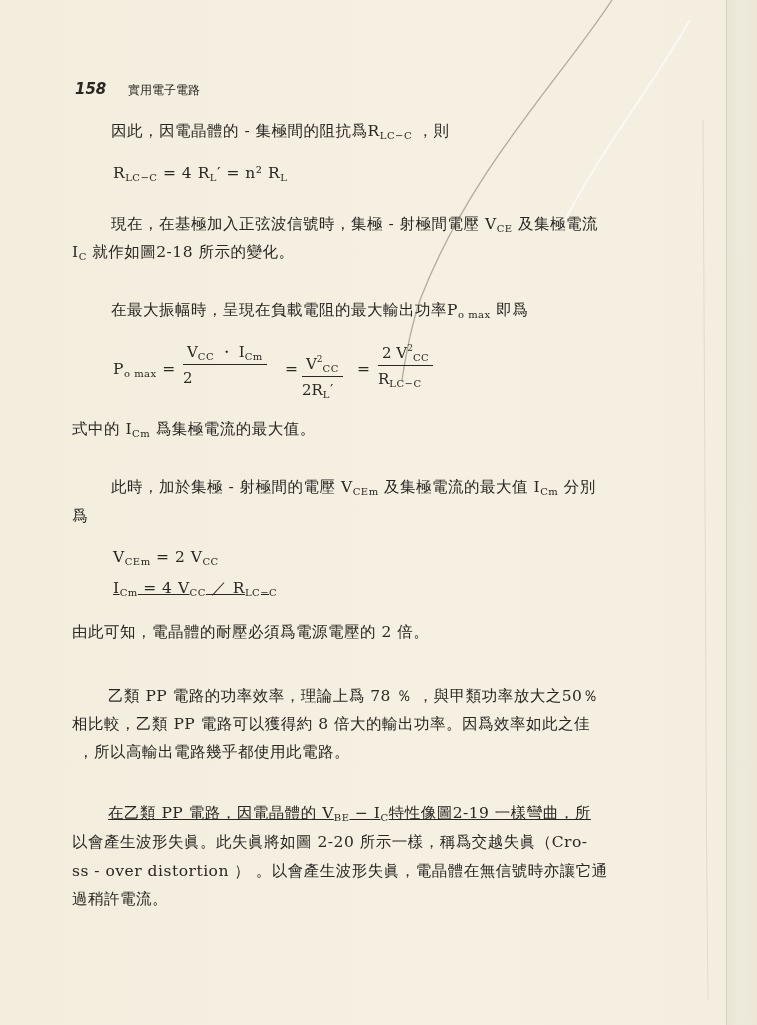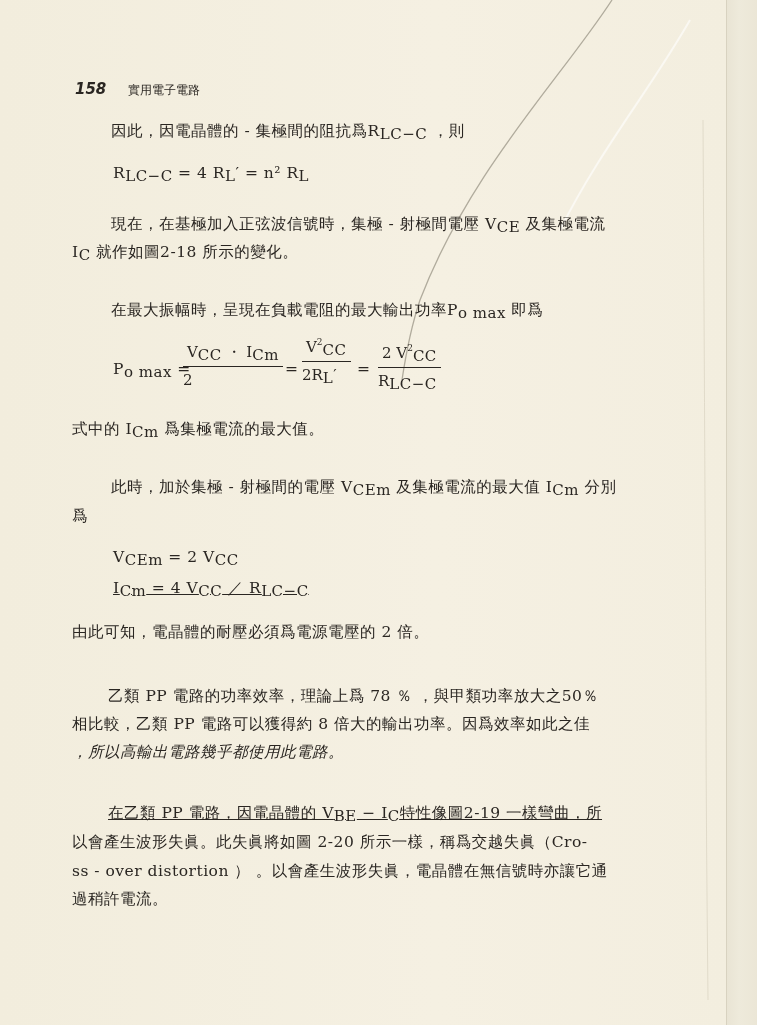--- a/index.html
+++ b/index.html
@@ -15,21 +15,21 @@
   }
   .next-edge {
     position:absolute; left:726px; top:0; width:31px; height:1025px;
     background:linear-gradient(90deg,#e9e4d4 0%,#eeeadb 40%,#ebe6d6 100%);
     border-left:1px solid #d8d2c0;
   }
   .fold-line {
     position:absolute; left:0; top:0; width:757px; height:1025px; pointer-events:none;
   }
   .ln { position:absolute; white-space:nowrap; font-size:15.5px; letter-spacing:0.5px; }
-  .sub { font-size:15px; vertical-align:-3px; letter-spacing:0.5px; }
+  .sub { font-size:10px; vertical-align:-3px; letter-spacing:0.5px; }
   .sup { font-size:9px; vertical-align:7px; }
   .hdr-num { position:absolute; left:75px; top:80px; font-family:"DejaVu Sans", sans-serif; font-weight:bold; font-style:italic; font-size:15px; }
   .hdr-title { position:absolute; left:128px; top:82px; font-size:12px; }
   .frac { position:absolute; font-size:15px; }
   .frac .num { display:block; padding:0 4px 2px; border-bottom:1px solid #2a2622; white-space:nowrap; }
   .frac .den { display:block; padding-top:4px; white-space:nowrap; }
 </style>
 </head>
 <body>
 
@@ -65,21 +65,21 @@
 </div>
 
 <div class="ln" style="left:113px;top:360px;">
   <span>P</span><span class="sub">o max</span><span> = </span>
 </div>
 <div class="frac" style="left:183px;top:343px;">
   <span class="num"><span>V</span><span class="sub">CC</span><span> ・ </span><span>I</span><span class="sub">Cm</span></span>
   <span class="den">2</span>
 </div>
 <div class="ln" style="left:285px;top:360px;">=</div>
-<div class="frac" style="left:302px;top:337px;">
+<div class="frac" style="left:302px;top:354px;">
   <span class="num"><span>V</span><span class="sup">2</span><span class="sub">CC</span></span>
   <span class="den"><span>2R</span><span class="sub">L</span><span>′</span></span>
 </div>
 <div class="ln" style="left:357px;top:360px;">=</div>
 <div class="frac" style="left:378px;top:343px;">
   <span class="num"><span>2 V</span><span class="sup">2</span><span class="sub">CC</span></span>
   <span class="den"><span>R</span><span class="sub">LC−C</span></span>
 </div>
 
 <div class="ln" style="left:72px;top:419px;">
@@ -95,20 +95,20 @@
   <span>V</span><span class="sub">CEm</span><span> = 2 V</span><span class="sub">CC</span>
 </div>
 <div class="ln" style="left:113px;top:578px;text-decoration:underline;">
   <span>I</span><span class="sub">Cm</span><span> = 4 V</span><span class="sub">CC</span><span> ／  R</span><span class="sub">LC−C</span>
 </div>
 
 <div class="ln" style="left:72px;top:622px;">由此可知，電晶體的耐壓必須爲電源電壓的 2 倍。</div>
 
 <div class="ln" style="left:108px;top:686px;">乙類 PP 電路的功率效率，理論上爲 78 ％ ，與甲類功率放大之50％</div>
 <div class="ln" style="left:72px;top:714px;">相比較，乙類 PP 電路可以獲得約 8 倍大的輸出功率。因爲效率如此之佳</div>
-<div class="ln" style="left:72px;top:742px;font-style:italic;">，所以高輸出電路幾乎都使用此電路。</div>
+<div class="ln" style="left:78px;top:742px;">，所以高輸出電路幾乎都使用此電路。</div>
 
 <div class="ln" style="left:108px;top:803px;text-decoration:underline;">
   <span>在乙類 PP 電路，因電晶體的 V</span><span class="sub">BE</span><span> − I</span><span class="sub">C</span><span>特性像圖2-19 一樣彎曲，所</span>
 </div>
 <div class="ln" style="left:72px;top:832px;">以會產生波形失眞。此失眞將如圖 2-20 所示一樣，稱爲交越失眞（Cro-</div>
 <div class="ln" style="left:72px;top:861px;">ss - over   distortion ）  。以會產生波形失眞，電晶體在無信號時亦讓它通</div>
 <div class="ln" style="left:72px;top:889px;">過稍許電流。</div>
 
 </body></html>

